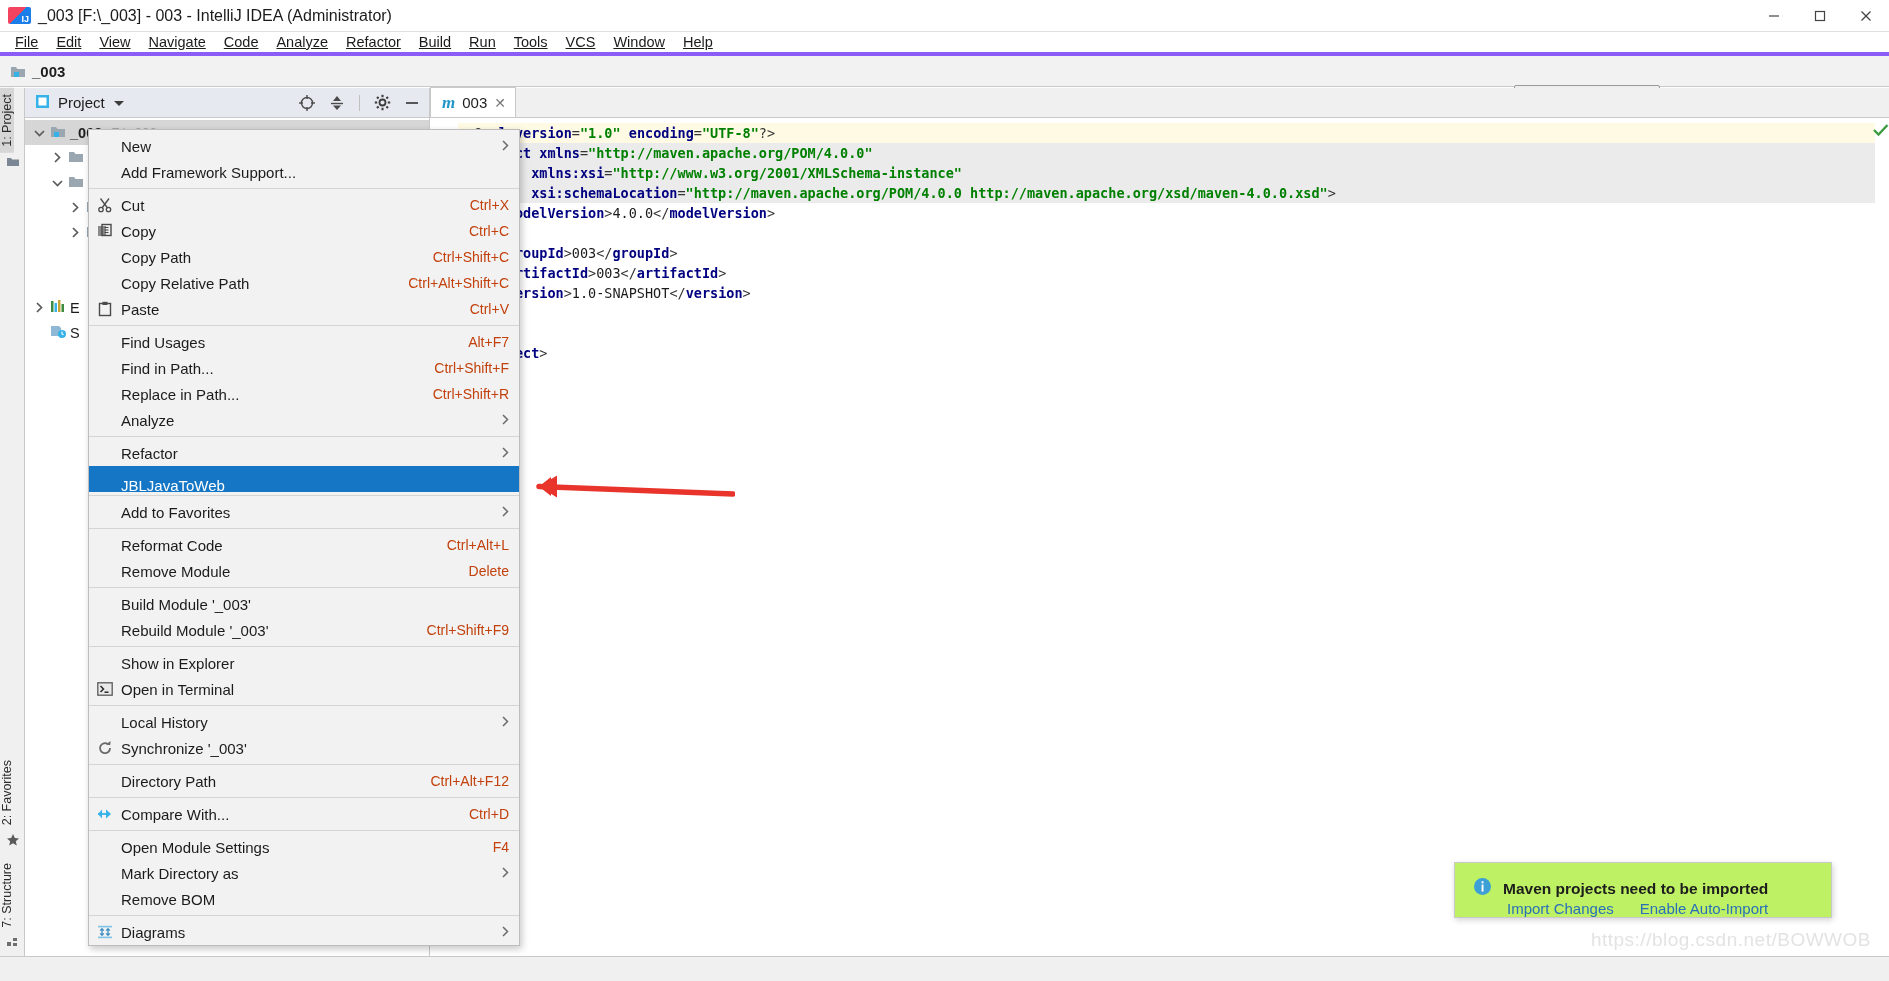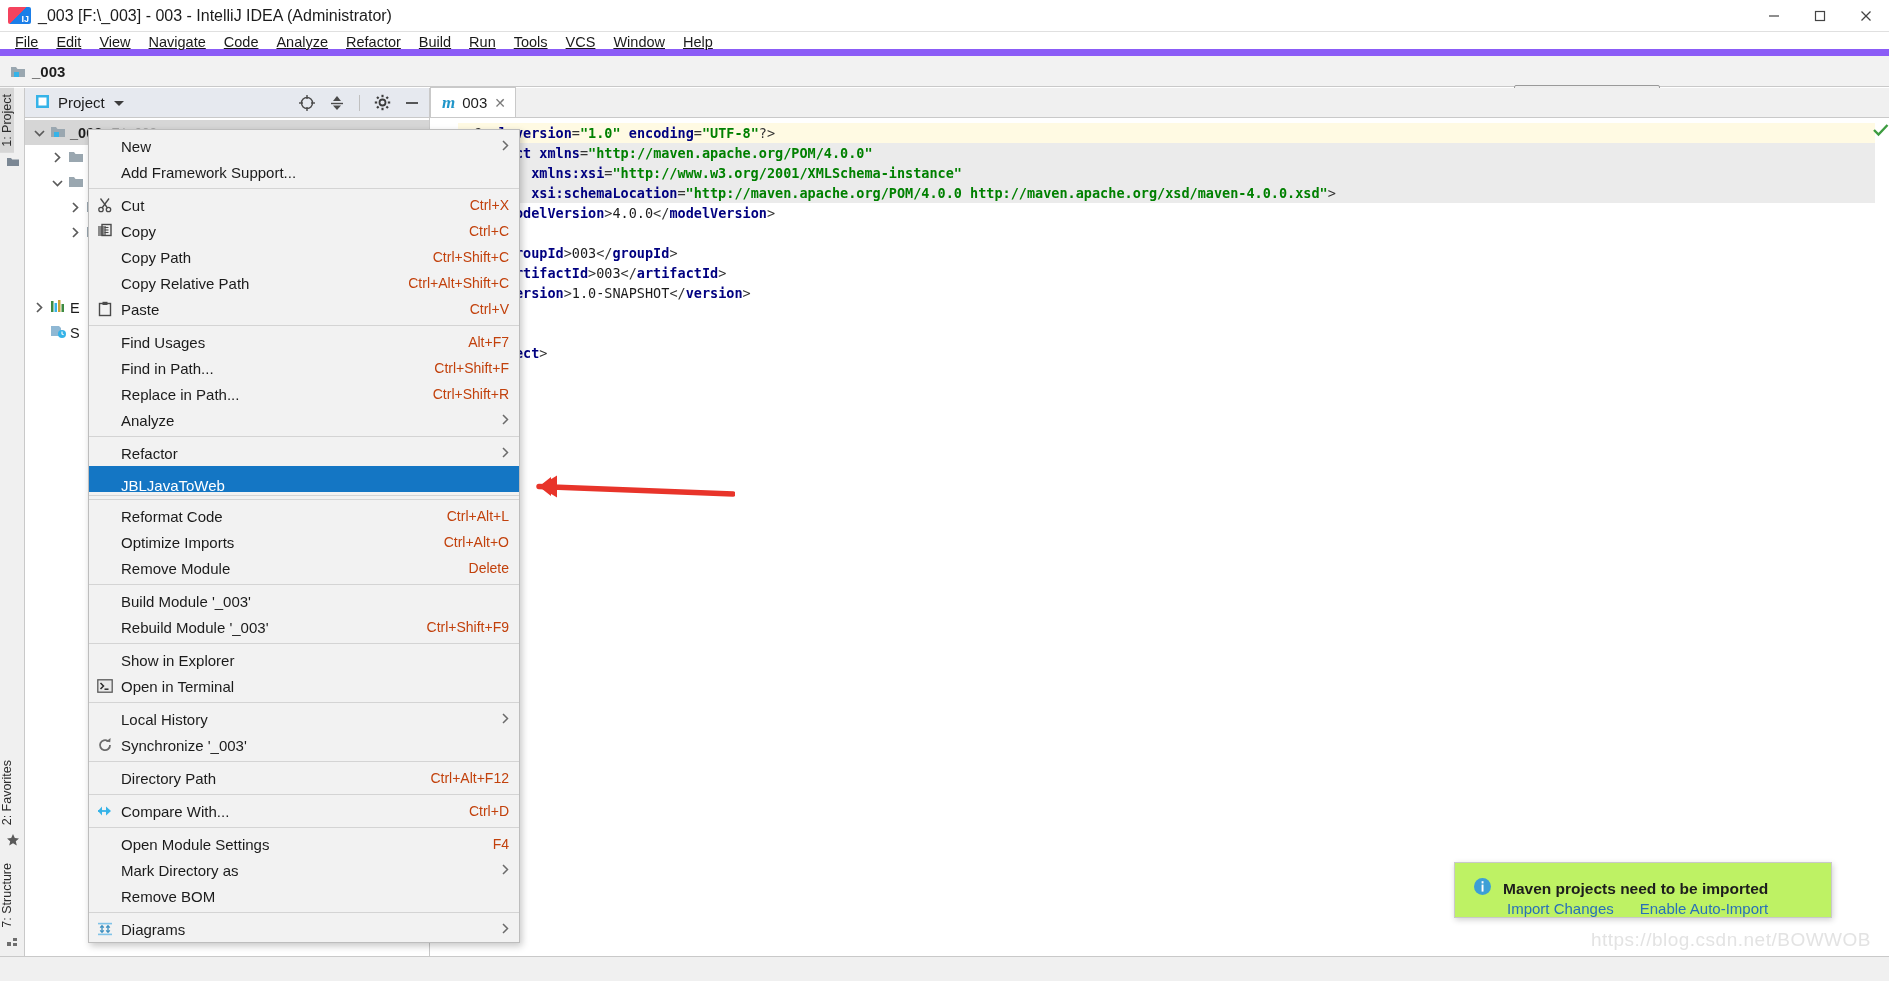--- a/index.html
+++ b/index.html
@@ -25,22 +25,22 @@
     position:absolute; right:2px; bottom:0px; color:#fff; font-size:9px;
     font-weight:bold; line-height:1; font-family:"Liberation Sans",sans-serif;
   }
   #title-text { font-size:16px; color:#1b1b1b; white-space:nowrap; }
   .win-btns { position:absolute; right:0; top:0; height:32px; display:flex; }
   .win-btn { width:46px; height:32px; display:flex; align-items:center; justify-content:center; }
   .win-btn svg { display:block; }
 
   
   #menubar {
-    height:24px; background:#ffffff; display:flex; 
-    padding-left:6px; border-bottom:7px solid #8b5cf6;
+    height:24px; background:#ffffff; display:flex; align-items:center;
+    padding-left:6px; border-bottom:4px solid #8b5cf6;
   }
   .mb-item { padding:2px 9px; font-size:14.5px; color:#1b1b1b; white-space:nowrap; }
   .mb-item u { text-decoration:underline; }
 
   
   #navbar {
     height:31px; background:#f2f2f2; border-bottom:1px solid #c9c9c9;
     display:flex; align-items:center; padding-left:10px; position:relative;
   }
   #nav-proj { display:flex; align-items:center; gap:5px; font-weight:bold; font-size:15px; }
@@ -578,30 +578,32 @@
       <span class="lbl">Refactor</span>
       <span class="sub"><svg width="8" height="11">
           <path d="M2 1 L6.5 5.5 L2 10" stroke="#6b6b6b" stroke-width="1.5" fill="none"></path>
         </svg></span>
     </div>
     <div class="mi hi">
       <span class="ico"></span>
       <span class="lbl">JBLJavaToWeb</span>
     </div>
     <div class="msep"></div>
+    <div class="mi">
+      <span class="ico"></span>
+      <span class="lbl">Add to Favorites</span>
+      <span class="sub"><svg width="8" height="11">
+          <path d="M2 1 L6.5 5.5 L2 10" stroke="#6b6b6b" stroke-width="1.5" fill="none"></path>
+        </svg></span>
+    </div>
     <div class="msep"></div>
     <div class="mi">
       <span class="ico"></span>
       <span class="lbl">Reformat Code</span>
       <span class="acc">Ctrl+Alt+L</span>
-    </div>
-    <div class="mi">
-      <span class="ico"></span>
-      <span class="lbl">Optimize Imports</span>
-      <span class="acc">Ctrl+Alt+O</span>
     </div>
     <div class="mi">
       <span class="ico"></span>
       <span class="lbl">Remove Module</span>
       <span class="acc">Delete</span>
     </div>
     <div class="msep"></div>
     <div class="mi">
       <span class="ico"></span>
       <span class="lbl">Build Module '_003'</span>

